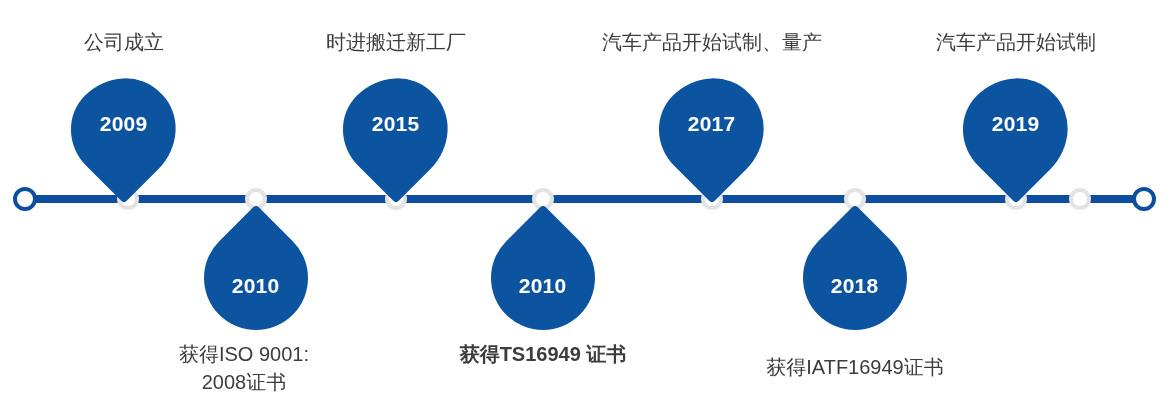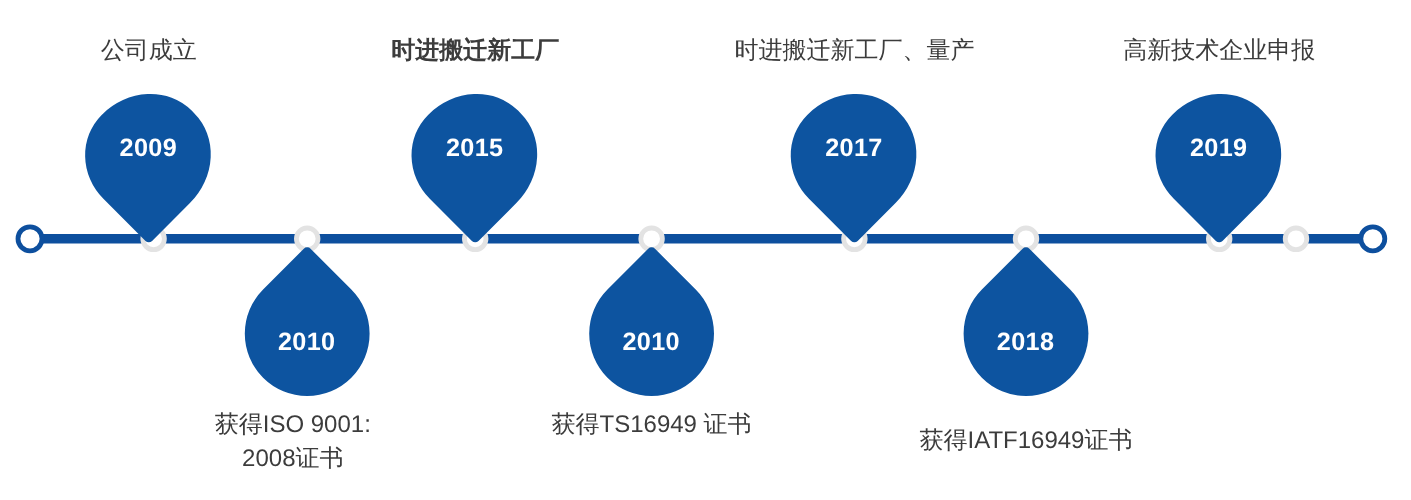--- a/index.html
+++ b/index.html
@@ -132,32 +132,32 @@
       </div>
       <div class="label label-top" style="left: 124px; top: 28px;">公司成立</div>
       <div class="pin pin-down" style="left: 256px; top: 226px;">
         <span class="pin-year">2010</span>
       </div>
       <div class="label label-bottom" style="left: 244px; top: 340px;">获得ISO 9001:
 2008证书</div>
       <div class="pin pin-up" style="left: 396px; top: 78px;">
         <span class="pin-year">2015</span>
       </div>
-      <div class="label label-top" style="left: 396px; top: 28px; font-weight: bold;">时进搬迁新工厂</div>
+      <div class="label label-top" style="left: 396px; top: 28px;">时进搬迁新工厂</div>
       <div class="pin pin-down" style="left: 543px; top: 226px;">
         <span class="pin-year">2010</span>
       </div>
-      <div class="label label-bottom" style="left: 543px; top: 340px;">获得TS16949 证书</div>
+      <div class="label label-bottom" style="left: 543px; top: 340px; font-weight: bold;">获得TS16949 证书</div>
       <div class="pin pin-up" style="left: 712px; top: 78px;">
         <span class="pin-year">2017</span>
       </div>
-      <div class="label label-top" style="left: 712px; top: 28px;">时进搬迁新工厂、量产</div>
+      <div class="label label-top" style="left: 712px; top: 28px;">汽车产品开始试制、量产</div>
       <div class="pin pin-down" style="left: 855px; top: 226px;">
         <span class="pin-year">2018</span>
       </div>
       <div class="label label-bottom" style="left: 855px; top: 353px;">获得IATF16949证书</div>
       <div class="pin pin-up" style="left: 1016px; top: 78px;">
         <span class="pin-year">2019</span>
       </div>
-      <div class="label label-top" style="left: 1016px; top: 28px;">高新技术企业申报</div>
+      <div class="label label-top" style="left: 1016px; top: 28px;">汽车产品开始试制</div>
     </div>
 
 </div>
 
 </body></html>

